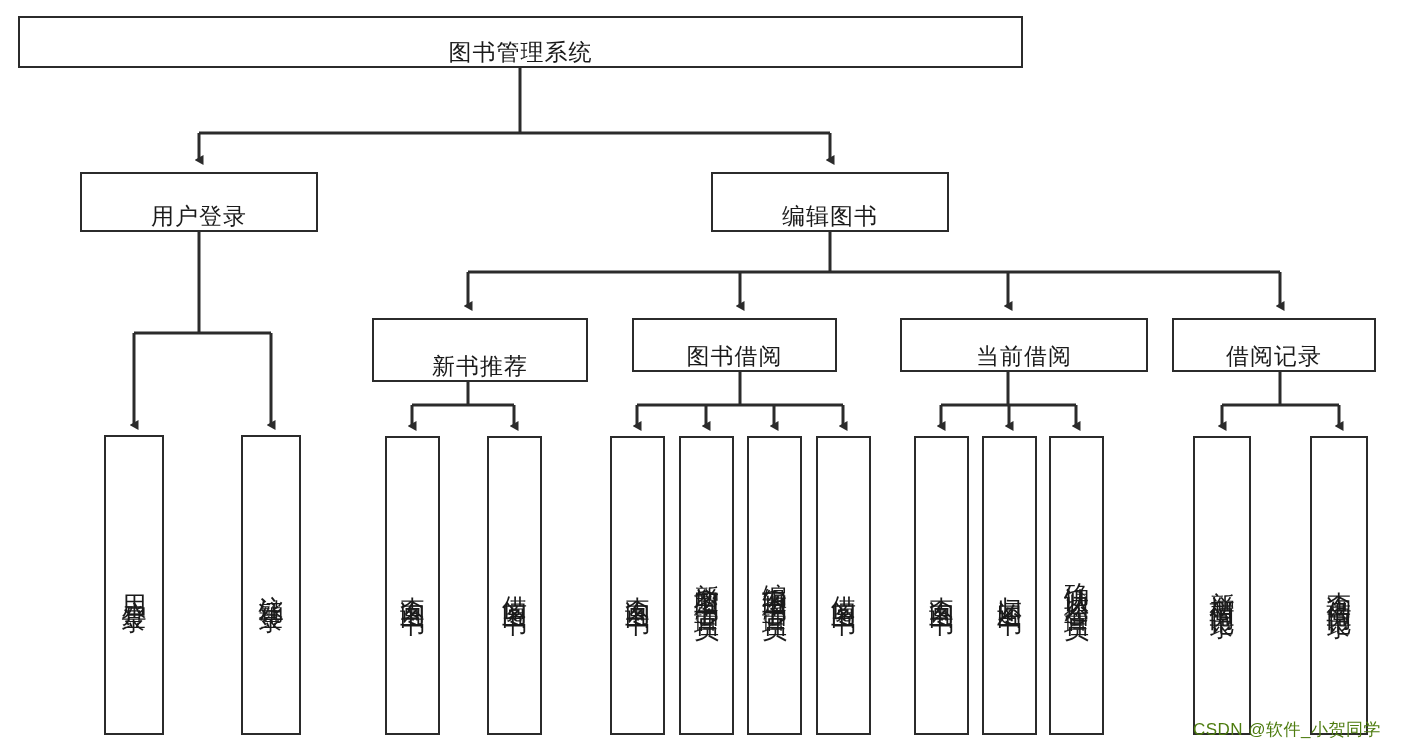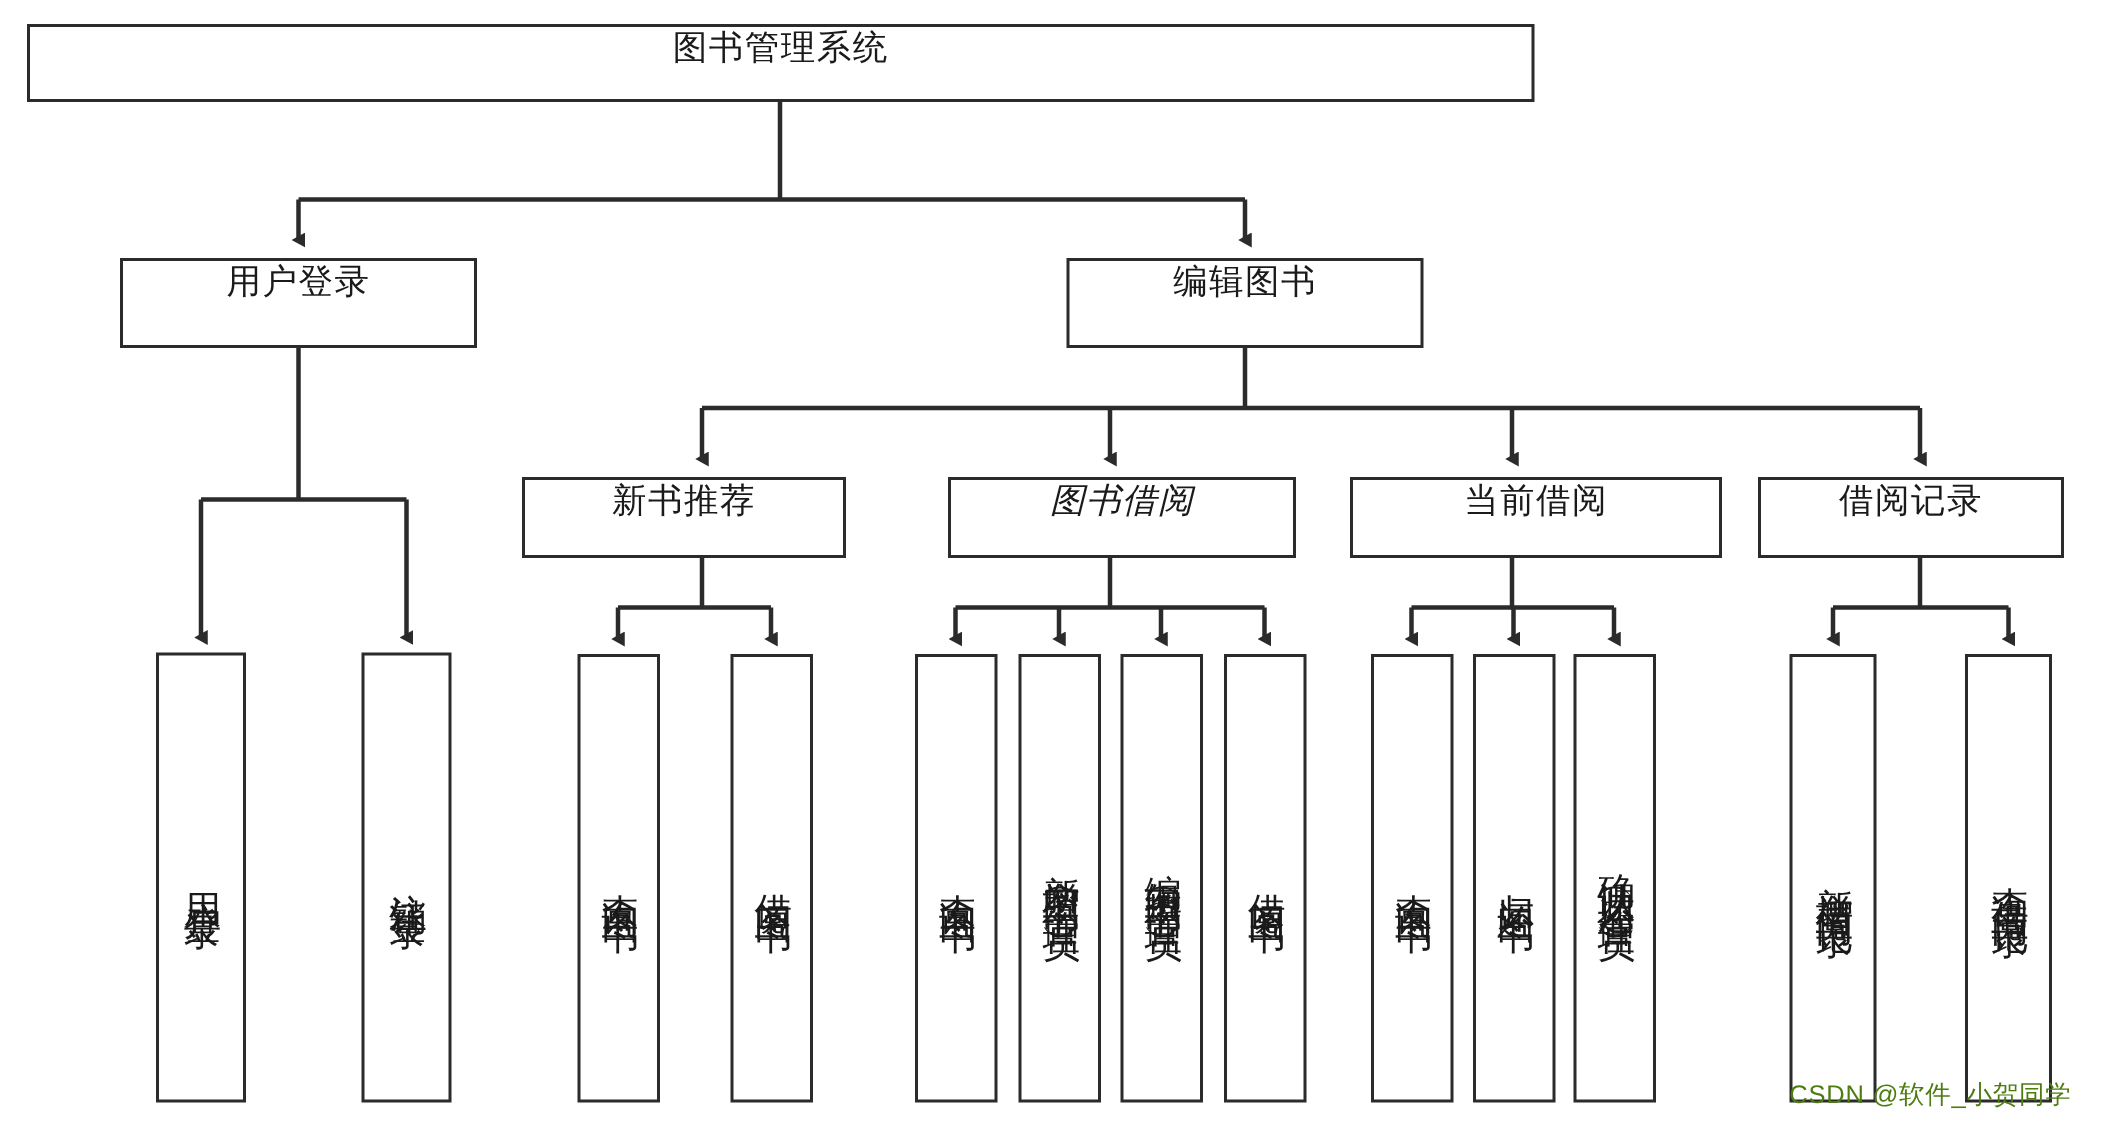--- a/index.html
+++ b/index.html
@@ -26,21 +26,21 @@
     width: 1405px;
     height: 747px;
     pointer-events: none;
   }
   .node {
     position: absolute;
     box-sizing: border-box;
     background: #ffffff;
     border: 2px solid #2b2b2b;
     display: flex;
-    align-items: flex-start;
+    align-items: flex-end;
     justify-content: center;
     color: #1a1a1a;
   }
   .node-label {
     display: block;
     text-align: center;
     line-height: 1.18;
     white-space: nowrap;
   }
   .node.horizontal .node-label {
@@ -129,24 +129,24 @@
     <span class="node-label">图书管理系统</span>
   </div>
 
   <div class="node horizontal" style="left:80px; top:172px; width:238px; height:60px;">
     <span class="node-label">用户登录</span>
   </div>
   <div class="node horizontal" style="left:711px; top:172px; width:238px; height:60px;">
     <span class="node-label">编辑图书</span>
   </div>
 
-  <div class="node horizontal" style="left:348px; top:318px; width:216px; height:54px;">
+  <div class="node horizontal" style="left:372px; top:318px; width:216px; height:64px;">
     <span class="node-label">新书推荐</span>
   </div>
-  <div class="node horizontal" style="left:632px; top:318px; width:232px; height:54px;font-style:italic;">
+  <div class="node horizontal" style="left:632px; top:318px; width:205px; height:54px;">
     <span class="node-label">图书借阅</span>
   </div>
   <div class="node horizontal" style="left:900px; top:318px; width:248px; height:54px;">
     <span class="node-label">当前借阅</span>
   </div>
   <div class="node horizontal" style="left:1172px; top:318px; width:204px; height:54px;">
     <span class="node-label">借阅记录</span>
   </div>
 
   <div class="node vertical" style="left:104px; top:435px; width:60px; height:300px;">

